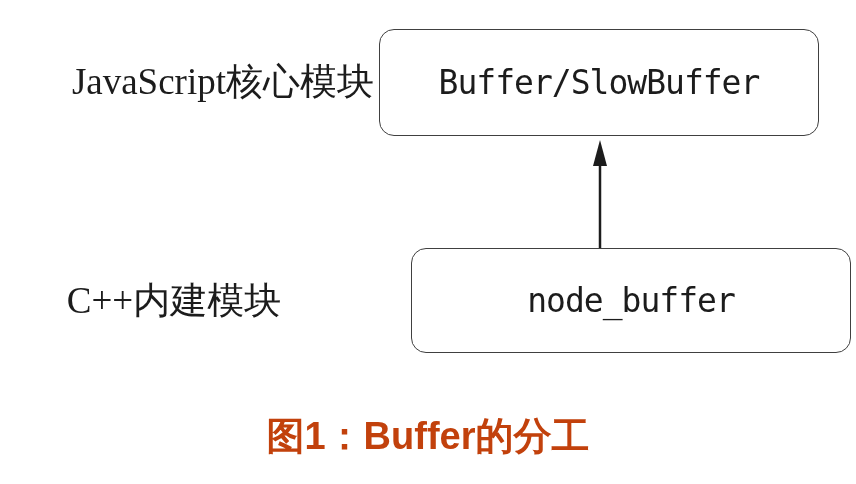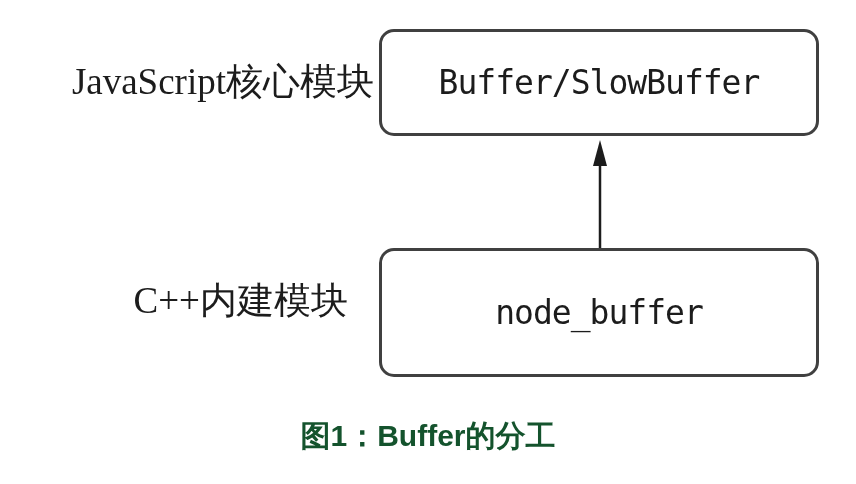--- a/index.html
+++ b/index.html
@@ -20,35 +20,35 @@
     left: 0;
     width: 348px;
     text-align: right;
     color: #1c1c1c;
     font-family: "Liberation Serif", "DejaVu Serif", serif;
     font-size: 37px;
     line-height: 48px;
     white-space: nowrap;
   }
   .label-top { top: 58px; margin-left: 26px; }
-  .label-bottom { top: 277px; }
+  .label-bottom { top: 277px; text-align: center; }
   .node-box {
     position: absolute;
     left: 379px;
     width: 440px;
-    border: 3px solid #404040;
+    border: 1px solid #404040;
     border-radius: 15px;
     background: #ffffff;
     display: flex;
     align-items: center;
     justify-content: center;
     box-sizing: border-box;
   }
   .node-top { top: 29px; height: 107px; }
-  .node-bottom { top: 248px; height: 129px; }
+  .node-bottom { top: 248px; height: 105px; margin-left: 32px; }
   .node-text {
     font-family: "DejaVu Sans Mono", "Liberation Mono", monospace;
     font-size: 33px;
     color: #1c1c1c;
     white-space: nowrap;
     letter-spacing: -1px;
   }
   .arrow-wrap {
     position: absolute;
     left: 589px;
@@ -57,23 +57,23 @@
     height: 112px;
   }
   .caption {
     position: absolute;
     left: 0;
     top: 414px;
     width: 856px;
     text-align: center;
     font-family: "Liberation Sans", "DejaVu Sans", sans-serif;
     font-weight: bold;
-    font-size: 30px;
+    font-size: 38px;
     line-height: 44px;
-    color: #14532d;
+    color: #c2410c;
     white-space: nowrap;
   }
 </style>
 </head>
 <body>
 
 <div class="canvas">
 
   <div class="row-label label-top">JavaScript核心模块</div>
 

